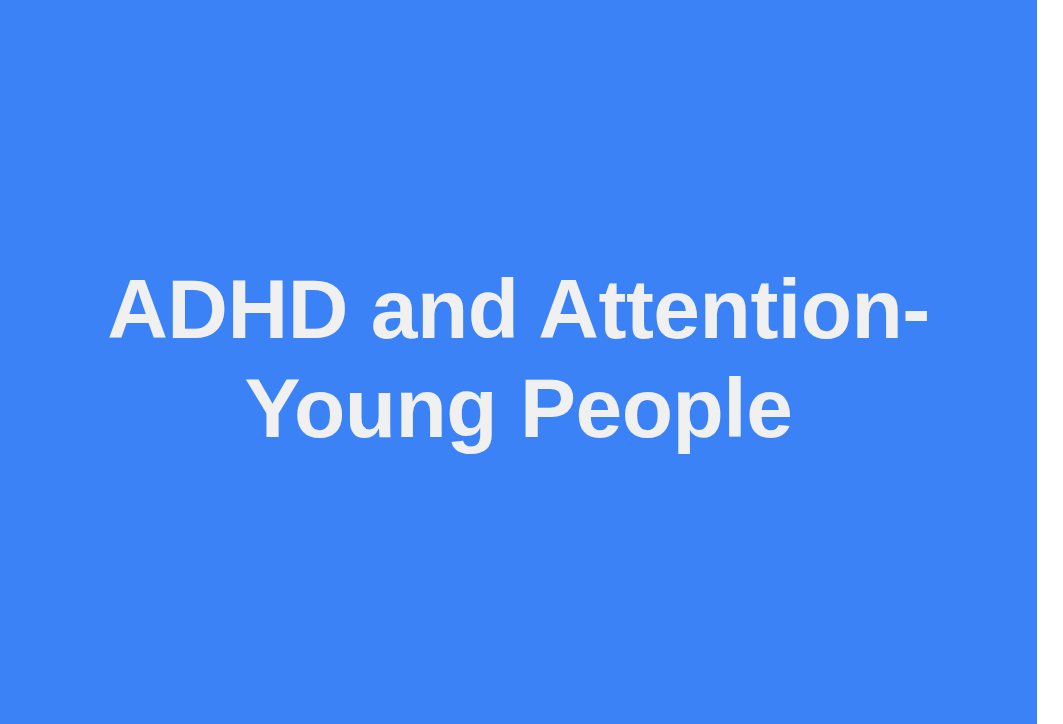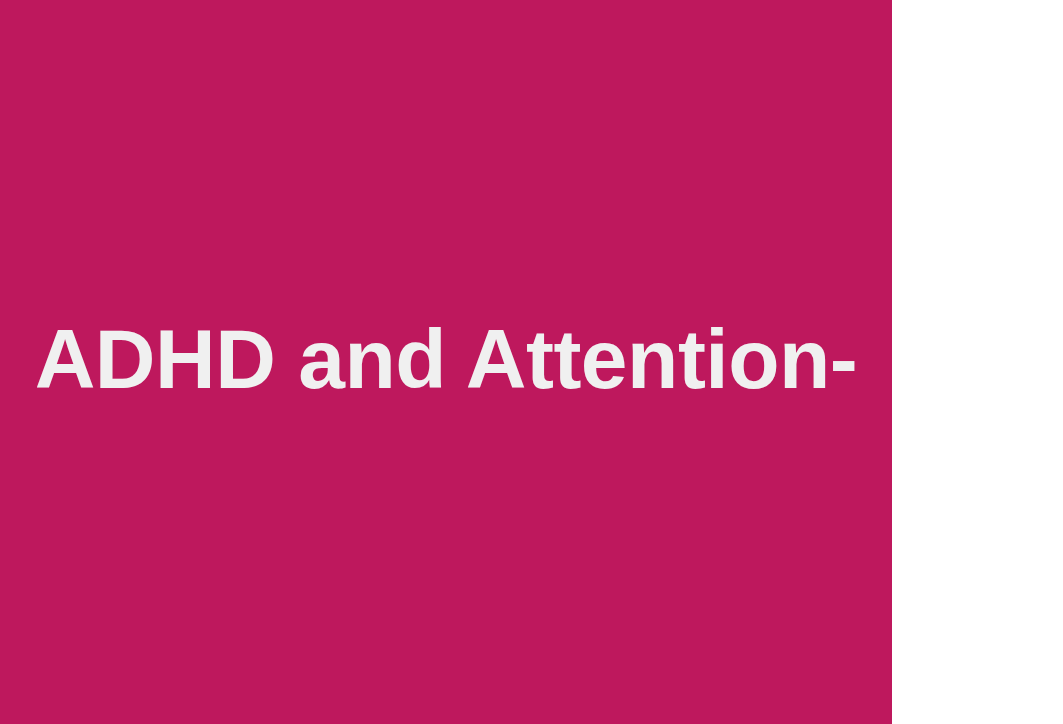--- a/index.html
+++ b/index.html
@@ -7,23 +7,23 @@
     padding: 0;
   }
   body {
     width: 1063px;
     height: 724px;
     overflow: hidden;
     font-family: "Liberation Sans", sans-serif;
   }
   #slide {
     position: relative;
-    width: 892px;
+    width: 1037px;
     height: 724px;
-    background: #be185d;
+    background: #3b82f6;
     display: flex;
     align-items: center;
     justify-content: center;
     box-sizing: border-box;
   }
   #title-block {
     width: 880px;
     text-align: center;
     margin-top: -6px;
   }
@@ -37,14 +37,15 @@
     letter-spacing: -0.5px;
     white-space: nowrap;
   }
 </style>
 </head>
 <body>
 
 <div id="slide">
   <div id="title-block">
     <span class="title-line">ADHD and Attention-</span>
+    <span class="title-line">Young People</span>
   </div>
 </div>
 
 </body></html>

